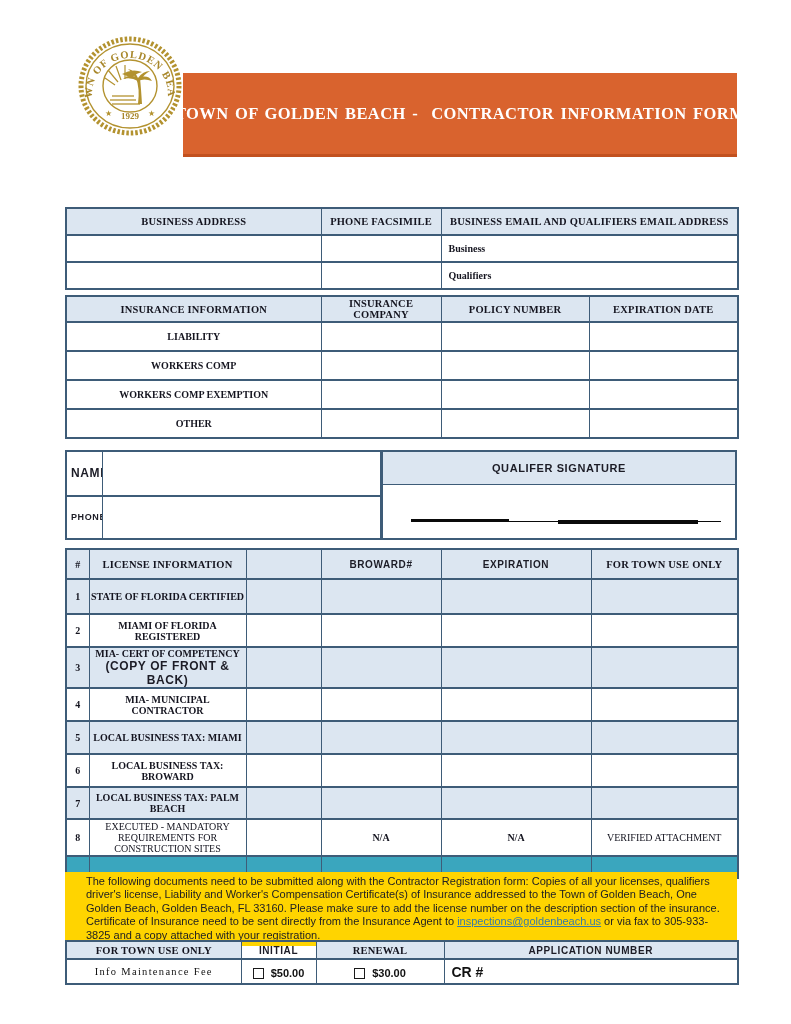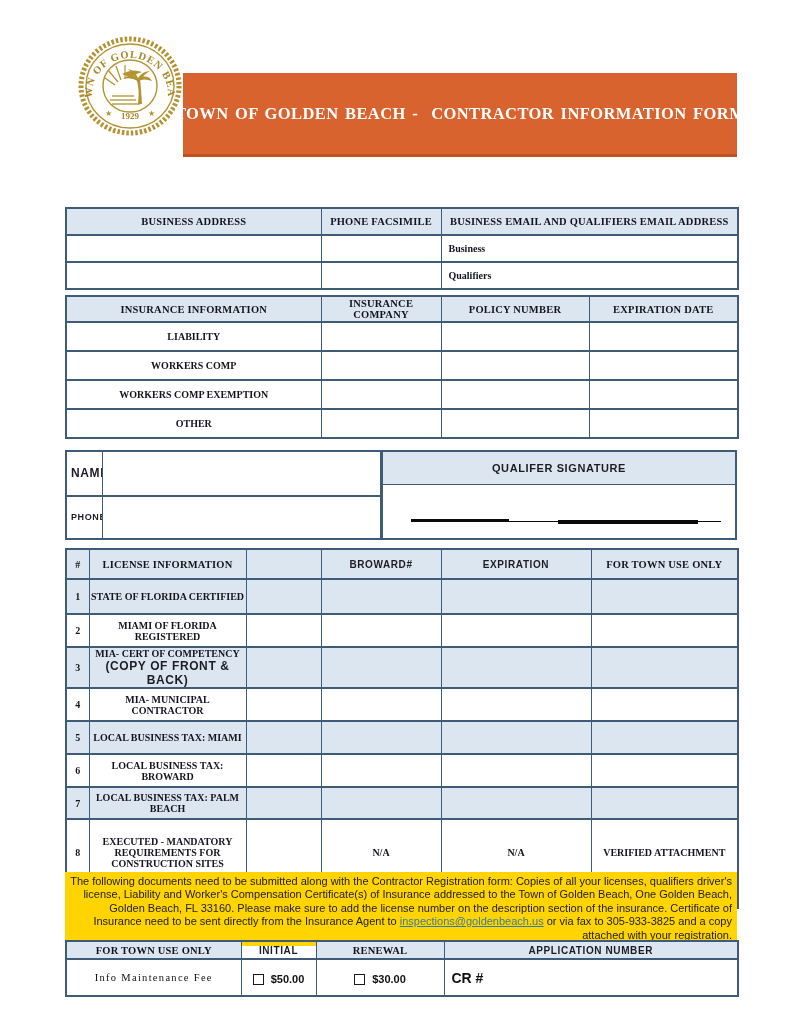--- a/index.html
+++ b/index.html
@@ -51,28 +51,28 @@
   .sigthick1 { position: absolute; top: 34px; left: 28px; width: 98px; height: 3px; background: #0a0a0a; }
   .sigthick2 { position: absolute; top: 35px; left: 175px; width: 140px; height: 4px; background: #0a0a0a; }
 
   
   #license-table { position: absolute; top: 548px; }
   #license-table td.hd { height: 30px; }
   .teal td { background: #3aa6be; height: 22px; }
 
   
   #notice { position: absolute; top: 872px; width: 672px; background: #ffd400;
-            padding: 3px 5px 4px 5px; font: 11px "Liberation Sans", sans-serif;
-            color: #222; line-height: 13.4px; text-align: right; }
+            padding: 3px 5px 4px 21px; font: 11px "Liberation Sans", sans-serif;
+            color: #222; line-height: 13.4px; }
   #notice a { color: #3a7ca5; }
 
   
   #bottom-table { position: absolute; top: 940px; }
   #bottom-table td.hd { height: 18px; }
-  #bottom-table td.rw { height: 37px; }
+  #bottom-table td.rw { height: 25px; }
   .checkbox { display: inline-block; width: 11px; height: 11px; border: 1.5px solid #1a1a1a;
               background: #fff; vertical-align: -2px; margin-right: 7px; }
   .amount { font: bold 11px "Liberation Sans", sans-serif; color: #111; }
   .fee-label { font: 10.5px "Liberation Serif", serif; letter-spacing: 1.3px; color: #111; }
   .crnum { font: bold 14px "Liberation Sans", sans-serif; color: #111; }
 </style>
 </head>
 <body>
 
 <div class="page">
@@ -285,25 +285,25 @@
     <tr>
       <td class="bluecell lbl-serif-sm tc" style="height:32px">7</td>
       <td class="bluecell lbl-serif-sm tc">LOCAL BUSINESS TAX: PALM BEACH</td>
       <td class="bluecell"></td>
       <td class="bluecell"></td>
       <td class="bluecell"></td>
       <td class="bluecell"></td>
     </tr>
     <tr>
       <td class="lbl-serif-sm tc" style="height:37px">8</td>
-      <td class="lbl-serif-sm tc" style="font-weight:bold;padding:16px 6px">EXECUTED - MANDATORY REQUIREMENTS FOR CONSTRUCTION SITES</td>
+      <td class="lbl-serif-sm tc" style="font-weight:normal;padding:1px 6px">EXECUTED - MANDATORY REQUIREMENTS FOR CONSTRUCTION SITES</td>
       <td></td>
       <td class="lbl-serif-sm tc" style="font-weight:bold">N/A</td>
       <td class="lbl-serif-sm tc" style="font-weight:bold">N/A</td>
-      <td class="lbl-serif-sm tc" style="font-weight:bold">VERIFIED ATTACHMENT</td>
+      <td class="lbl-serif-sm tc" style="font-weight:normal">VERIFIED ATTACHMENT</td>
     </tr>
     <tr class="teal">
       <td></td>
           <td></td>
       <td></td>
           <td></td>
       <td></td>
           <td></td>
     </tr>
   </tbody>

